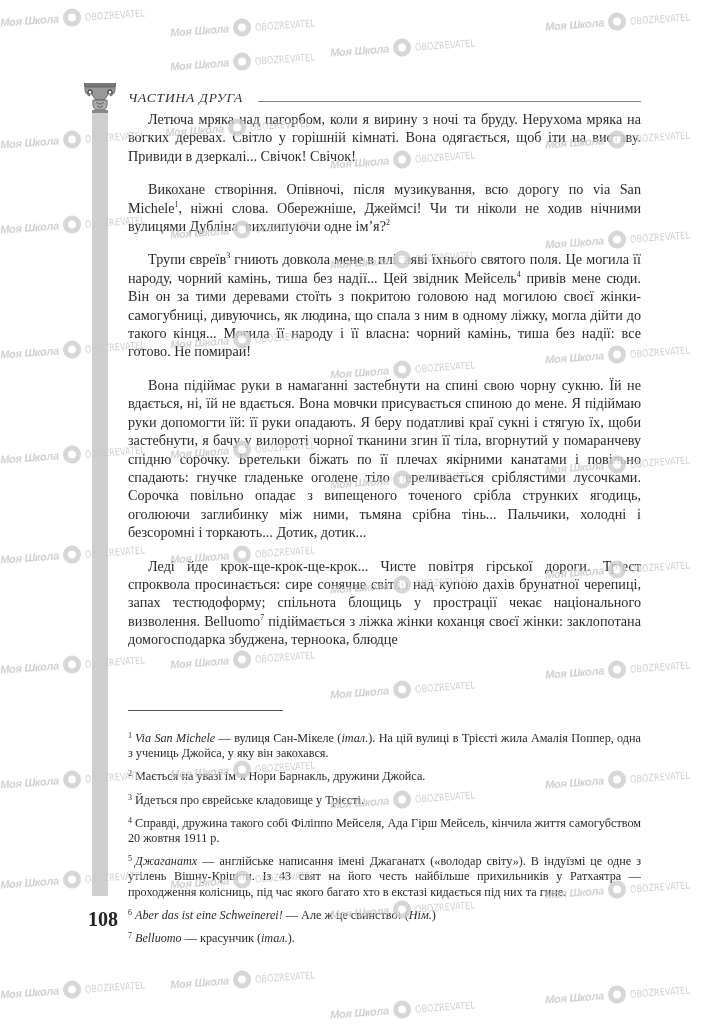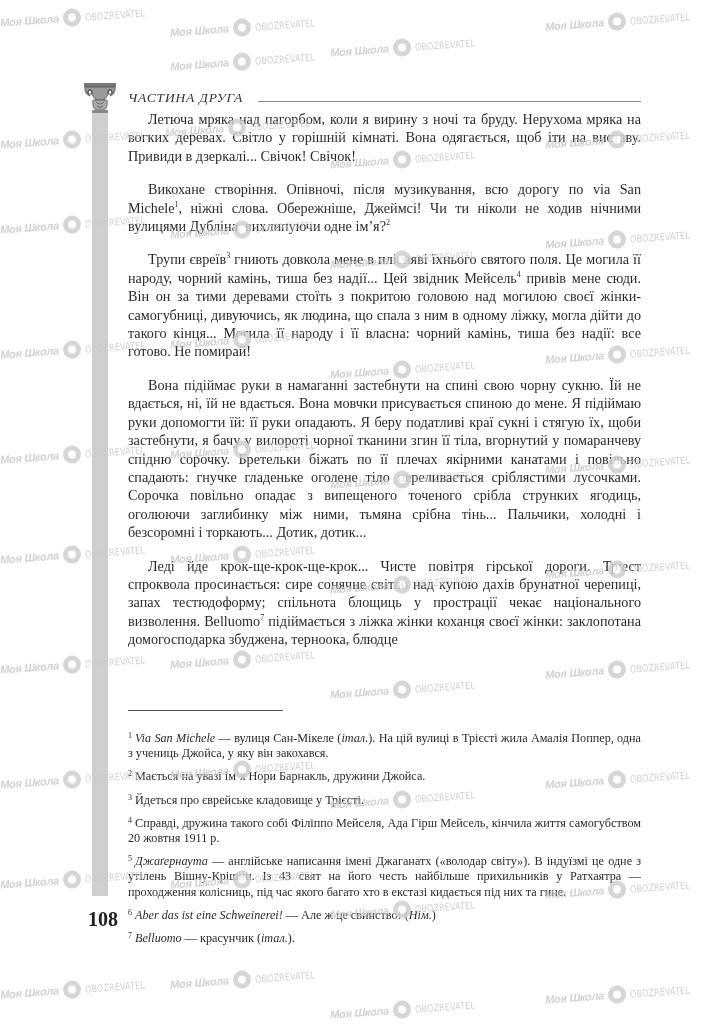--- a/index.html
+++ b/index.html
@@ -69,21 +69,21 @@
   <p class="para">Вона підіймає руки в намаганні застебнути на спині свою чорну сукню. Їй не вдається, ні, їй не вдається. Вона мовчки присувається спиною до мене. Я підіймаю руки допомогти їй: її руки опадають. Я беру податливі краї сукні і стягую їх, щоби застебнути, я бачу у вилороті чорної тканини згин її тіла, вгорнутий у помаранчеву спідню сорочку. Бретельки біжать по її плечах якірними канатами і повільно спадають: гнучке гладеньке оголене тіло переливається сріблястими лусочками. Сорочка повільно опадає з випещеного точеного срібла струнких ягодиць, оголюючи заглибинку між ними, тьмяна срібна тінь... Пальчики, холодні і безсоромні і торкають... Дотик, дотик...</p>
   <p class="para" style="margin-bottom:0"><span>Леді йде крок-ще-крок-ще-крок... Чисте повітря гірської дороги. Тріест спроквола просинається: сире сонячне світло над купою дахів брунатної черепиці, запах тестюдоформу; спільнота блощиць у прострації чекає національного визволення. Belluomo</span><sup>7</sup><span> підіймається з ліжка жінки коханця своєї жінки: заклопотана домогосподарка збуджена, терноока, блюдце</span></p>
 </div>
 
 <div class="fn-rule"></div>
 <div class="footnotes">
   <p class="fn"><span class="num">1</span><i>Via San Michele</i><span> — вулиця Сан-Мікеле (</span><i>італ.</i><span>). На цій вулиці в Трієсті жила Амалія Поппер, одна з учениць Джойса, у яку він закохався.</span></p>
   <p class="fn"><span class="num">2</span><span>Мається на увазі ім’я Нори Барнакль, дружини Джойса.</span></p>
   <p class="fn"><span class="num">3</span><span>Йдеться про єврейське кладовище у Трієсті.</span></p>
   <p class="fn"><span class="num">4</span><span>Справді, дружина такого собі Філіппо Мейселя, Ада Гірш Мейсель, кінчила життя самогубством 20 жовтня 1911 р.</span></p>
-  <p class="fn"><span class="num">5</span><i>Джаґернаута</i><span> — англійське написання імені Джаганатх («володар світу»). В індуїзмі це одне з утілень Вішну-Крішни. Із 43 свят на його честь найбільше прихильників у Ратхаятра — проходження колісниць, під час якого багато хто в екстазі кидається під них та гине.</span></p>
+  <p class="fn"><span class="num">5</span><i>Джаганатх</i><span> — англійське написання імені Джаганатх («володар світу»). В індуїзмі це одне з утілень Вішну-Крішни. Із 43 свят на його честь найбільше прихильників у Ратхаятра — проходження колісниць, під час якого багато хто в екстазі кидається під них та гине.</span></p>
   <p class="fn"><span class="num">6</span><i>Aber das ist eine Schweinerei!</i><span> — Але ж це свинство! (</span><i>Нім.</i><span>)</span></p>
   <p class="fn"><span class="num">7</span><i>Belluomo</i><span> — красунчик (</span><i>італ.</i><span>).</span></p>
 </div>
 
 <div class="page-number">108</div>
 
 <div id="wm-layer">
     <div class="watermark" style="left: 0px; top: 8px;">
       <span class="wm-school">Моя Школа</span>
       <span class="wm-logo"></span>

